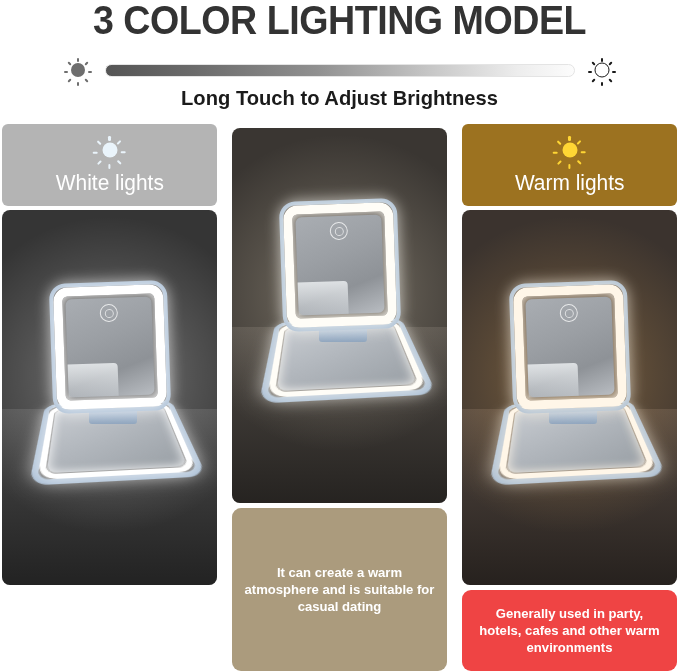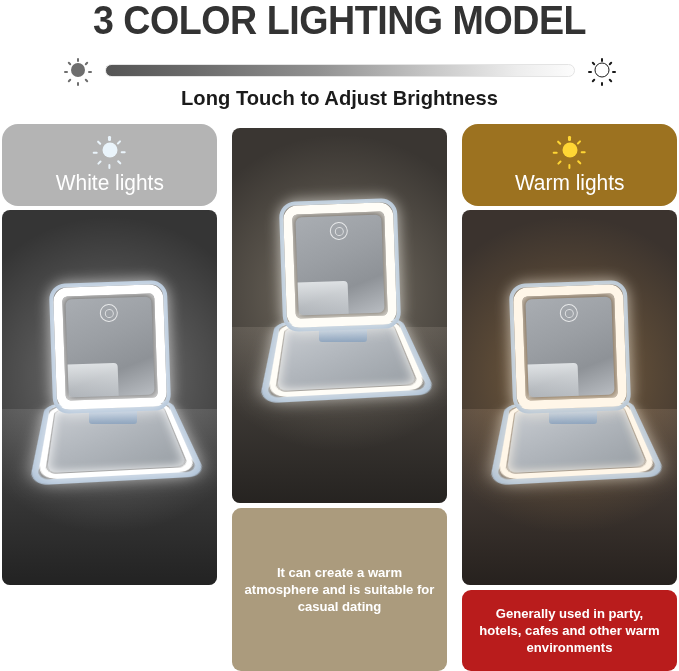--- a/index.html
+++ b/index.html
@@ -66,21 +66,21 @@
   }
 
   
   .columns{
     position:absolute;left:0;top:124px;width:679px;height:547px;
     display:flex;gap:15px;padding:0 2px;box-sizing:border-box;
   }
   .col{flex:1 1 0;display:flex;flex-direction:column;min-width:0;}
 
   .head-card{
-    height:82px;border-radius:16px;
+    height:82px;border-radius:6px;
     display:flex;flex-direction:column;
     align-items:center;justify-content:flex-start;
     padding-top:7px;box-sizing:border-box;
     position:relative;overflow:hidden;
   }
   .head-label{
     font-size:22px;color:#ffffff;
     transform:scaleX(0.95);
     margin-top:1px;
     white-space:nowrap;
@@ -321,19 +321,19 @@
           </div>
           <div class="hinge"></div>
           <div class="lid">
             <div class="lid-ring" style="border-color: rgb(255, 246, 232); box-shadow: rgba(255, 246, 232, 0.6) 0px 0px 14px 5px, rgba(255, 246, 232, 0.8) 0px 0px 8px 2px inset;"></div>
             <div class="lid-mirror"></div>
             <div class="sensor"></div>
           </div>
         </div>
       </div>
 
-      <div class="caption" style="background: #b91c1c;">
+      <div class="caption" style="background: #ef4444;">
         <span class="caption-text">Generally used in party, hotels, cafes and other warm environments</span>
       </div>
     </div>
 
   </div>
 </div>
 
 </body></html>

